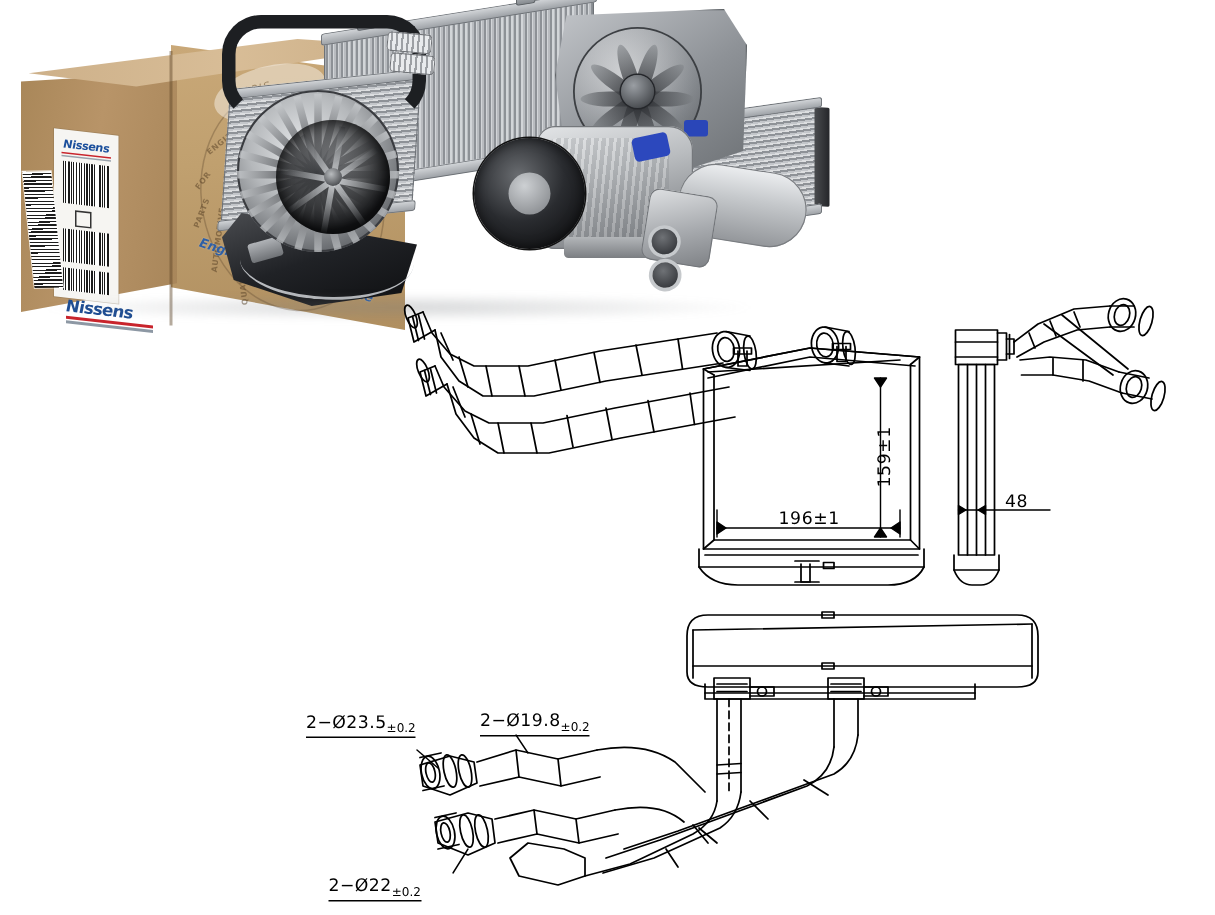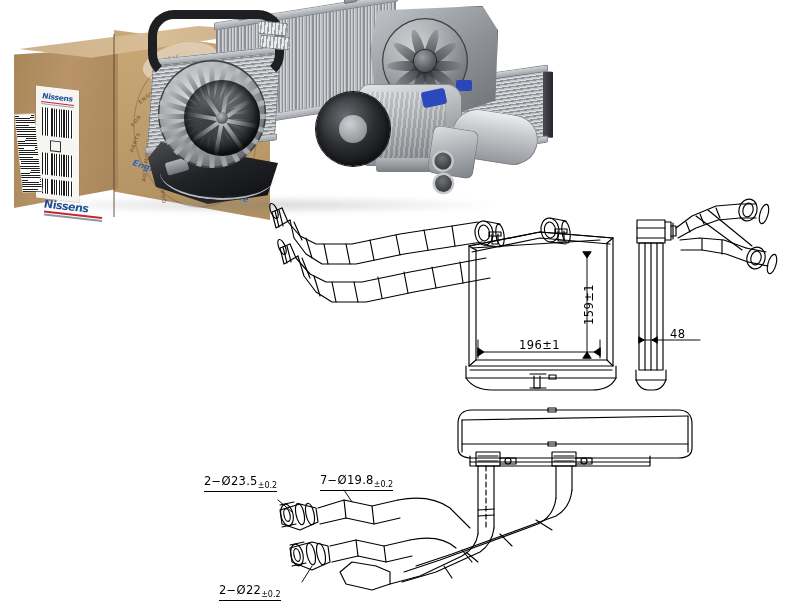--- a/index.html
+++ b/index.html
@@ -643,20 +643,20 @@
 
   <div class="dimtxt vert" style="left:582px;top:325px;">159±1</div>
 
   <div class="dimtxt" style="left:670px;top:327px;">48</div>
 
   <div class="calltxt" style="left:204px;top:474px;">
     <span>2−Ø23.5</span><sub>±0.2</sub>
   </div>
 
   <div class="calltxt" style="left:320px;top:473px;">
-    <span>7−Ø19.8</span><sub>±0.2</sub>
+    <span>2−Ø19.8</span><sub>±0.2</sub>
   </div>
 
   <div class="calltxt" style="left:219px;top:583px;">
     <span>2−Ø22</span><sub>±0.2</sub>
   </div>
 
 </div>
 
 </body></html>

